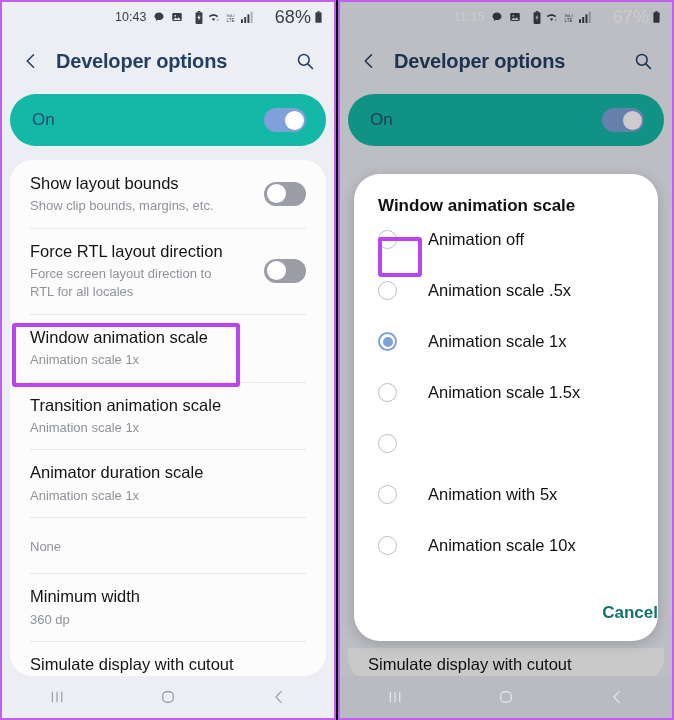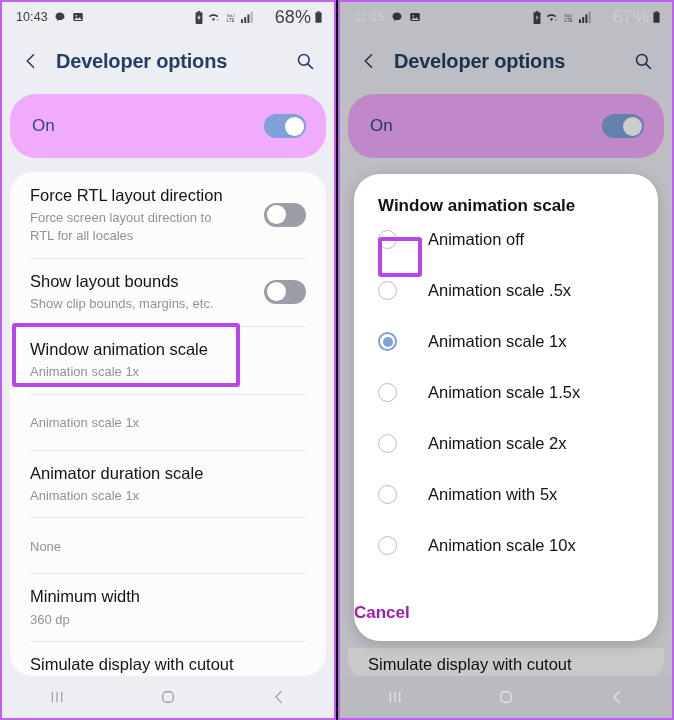--- a/index.html
+++ b/index.html
@@ -23,25 +23,26 @@
   .phone.left{ border-right-width:2px; }
   .phone.right{ margin-left:2px; width:336px; }
 
   .screen{ position:absolute; inset:0; overflow:hidden; }
 
   
   .statusbar{
     height:30px;
     display:flex;
     align-items:center;
-    justify-content:space-between;
+    justify-content:flex-end;
     padding:0 12px 0 14px;
     font-size:12.5px;
     color:#3b3f45;
     letter-spacing:.1px;
+    gap:12px;
   }
   .sb-left{ display:flex; align-items:center; gap:6px; }
   .sb-right{ display:flex; align-items:center; gap:4px; }
   .sb-icon{ display:inline-flex; align-items:center; }
   .sb-pct{ font-size:18px; margin-left:18px; }
 
   
   .appbar{
     height:58px;
     display:flex;
@@ -55,22 +56,22 @@
     font-weight:700;
     color:#253f62;
     margin-left:12px;
     letter-spacing:-.2px;
   }
   .search-ico{ width:26px; height:26px; display:flex; align-items:center; justify-content:center; }
 
   
   .master-row{
     margin:4px 8px 0 8px;
-    height:64px;
-    background:#f0abfc;
+    height:52px;
+    background:#14b8a6;
     border-radius:26px;
     display:flex;
     align-items:center;
     justify-content:space-between;
     padding:0 20px 0 22px;
   }
   .master-label{ font-size:17px; color:#2a4a78; font-weight:400; }
   .toggle{
     width:42px; height:24px; border-radius:12px;
     background:#7fa0d8; position:relative; flex:none;
@@ -170,24 +171,24 @@
   }
   .radio.sel{ border-color:#7fa0d8; border-width:2px; }
   .radio.sel::after{
     content:"";
     position:absolute; left:50%; top:50%;
     width:10px; height:10px; border-radius:50%;
     background:#7fa0d8; transform:translate(-50%,-50%);
   }
   .opt-label{ font-size:16.5px; color:#121212; margin-left:31px; }
   .dialog-cancel{
-    text-align:left;
+    text-align:right;
     font-size:17px;
     font-weight:700;
-    color:#a21caf;
+    color:#0f766e;
     padding:16px 0 8px 0;
   }
   #hl-animation-off{ left:24px; top:63px; width:44px; height:40px; }
 
   
   .behind-row{
     position:absolute;
     left:8px; right:8px;
     top:646px;
     background:#fcfcfd;
@@ -280,47 +281,48 @@
         <span class="master-label">On</span>
         <span class="toggle">
             <span class="knob"></span>
           </span>
       </div>
 
       <div class="list-card">
 
         <div class="list-row">
           <span class="lr-text">
-            <span class="lr-title">Force RTL layout direction</span>
-            <span class="lr-sub" style="display:block;max-width:200px">Force screen layout direction to RTL for all locales</span>
+            <span class="lr-title">Show layout bounds</span>
+            <span class="lr-sub" style="display:block">Show clip bounds, margins, etc.</span>
           </span>
           <span class="toggle off">
               <span class="knob"></span>
             </span>
         </div>
 
         <div class="list-row">
           <span class="lr-text">
-            <span class="lr-title">Show layout bounds</span>
-            <span class="lr-sub" style="display:block">Show clip bounds, margins, etc.</span>
+            <span class="lr-title">Force RTL layout direction</span>
+            <span class="lr-sub" style="display:block;max-width:200px">Force screen layout direction to RTL for all locales</span>
           </span>
           <span class="toggle off">
               <span class="knob"></span>
             </span>
         </div>
 
         <div class="list-row">
           <span class="lr-text">
             <span class="lr-title">Window animation scale</span>
             <span class="lr-sub" style="display:block">Animation scale 1x</span>
           </span>
         </div>
 
         <div class="list-row">
           <span class="lr-text">
+            <span class="lr-title">Transition animation scale</span>
             <span class="lr-sub" style="display:block">Animation scale 1x</span>
           </span>
         </div>
 
         <div class="list-row">
           <span class="lr-text">
             <span class="lr-title">Animator duration scale</span>
             <span class="lr-sub" style="display:block">Animation scale 1x</span>
           </span>
         </div>
@@ -474,21 +476,20 @@
           <span class="opt-label">Animation scale 1x</span>
         </div>
 
         <div class="opt-row">
           <span class="radio"></span>
           <span class="opt-label">Animation scale 1.5x</span>
         </div>
 
         <div class="opt-row">
           <span class="radio"></span>
-          <span class="opt-label">Animation scale 2x</span>
         </div>
 
         <div class="opt-row">
           <span class="radio"></span>
           <span class="opt-label">Animation with 5x</span>
         </div>
 
         <div class="opt-row">
           <span class="radio"></span>
           <span class="opt-label">Animation scale 10x</span>

